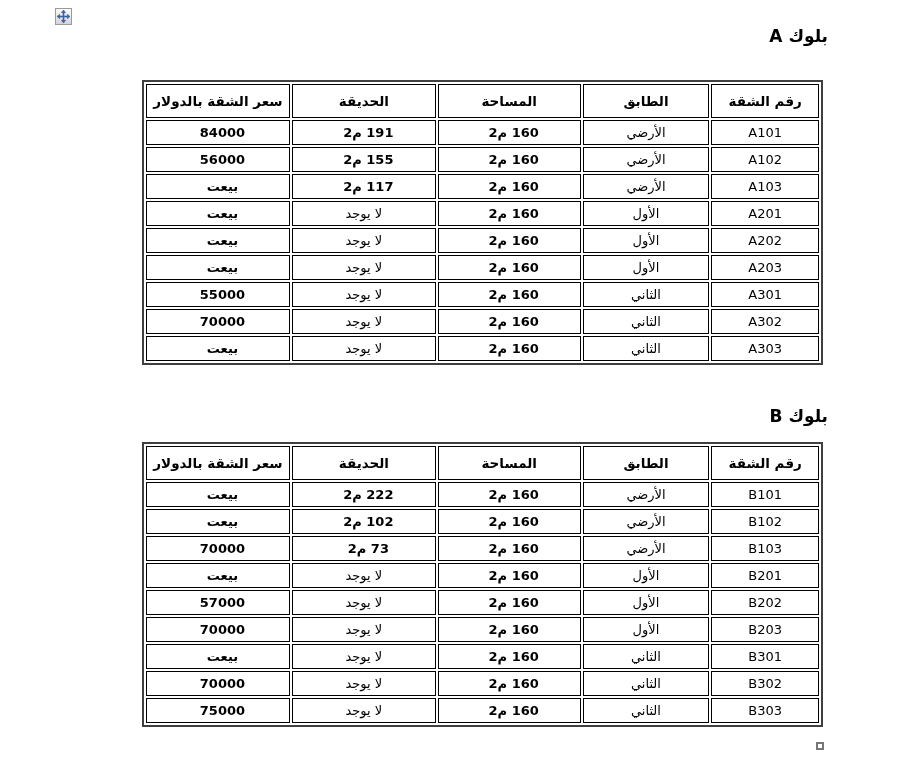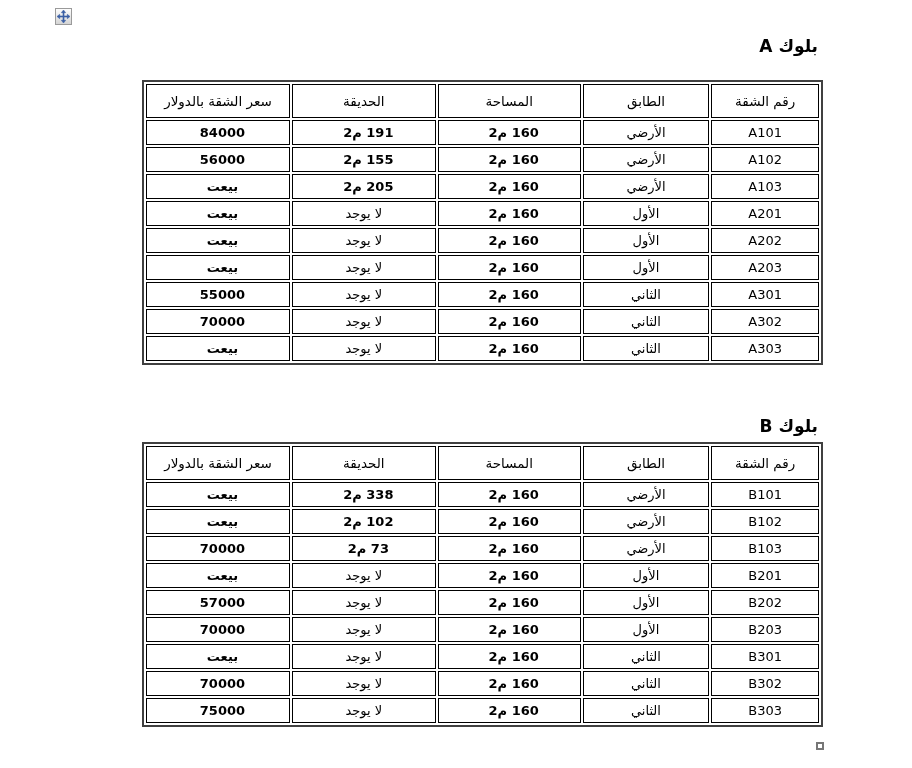--- a/index.html
+++ b/index.html
@@ -8,39 +8,39 @@
     font-family:"DejaVu Sans", sans-serif;color:#000;overflow:hidden;
   }
   
   .move-handle{
     position:absolute;left:55px;top:8px;width:17px;height:17px;
     border:1px solid #9a9a9a;background:linear-gradient(#fdfdfd,#d4d4d4);
     display:flex;align-items:center;justify-content:center;box-sizing:border-box;
   }
   
   .block-title{
-    position:absolute;right:82px;margin:12px;direction:rtl;
+    position:absolute;right:82px;margin:2px;direction:rtl;
     font-size:17px;font-weight:bold;color:#000;white-space:nowrap;
   }
   #title-a{top:24px}
   #title-b{top:404px}
   
   table.apt-table{
     position:absolute;left:142px;width:681px;table-layout:fixed;
     border-collapse:separate;border-spacing:2px;
     border:2px solid #404040;background:#fff;direction:rtl;
   }
   #table-a{top:80px}
   #table-b{top:442px}
   .apt-table td{
     border:1px solid #000;text-align:center;vertical-align:middle;
     font-size:13px;height:23px;padding:0 2px;white-space:nowrap;overflow:hidden;
     direction:rtl;
   }
-  .apt-table thead td{height:32px;font-weight:normal;font-size:13.5px;}
+  .apt-table thead td{height:32px;font-weight:bold;font-size:13.5px;}
   .apt-table td.bold{font-weight:bold;padding-left:11px;}
   
   .resize-handle{
     position:absolute;left:816px;top:742px;width:8px;height:8px;
     border:2px solid #767676;background:#fff;box-sizing:border-box;
   }
 </style>
 </head>
 <body>
 
@@ -88,21 +88,21 @@
         <td>A102</td>
         <td>الأرضي</td>
         <td class="bold">160 م2</td>
         <td class="bold">155 م2</td>
         <td class="bold">56000</td>
       </tr>
       <tr>
         <td>A103</td>
         <td>الأرضي</td>
         <td class="bold">160 م2</td>
-        <td class="bold">205 م2</td>
+        <td class="bold">117 م2</td>
         <td class="bold">بيعت</td>
       </tr>
       <tr>
         <td>A201</td>
         <td>الأول</td>
         <td class="bold">160 م2</td>
         <td>لا يوجد</td>
         <td class="bold">بيعت</td>
       </tr>
       <tr>
@@ -160,21 +160,21 @@
         <td>المساحة</td>
         <td>الحديقة</td>
         <td>سعر الشقة بالدولار</td>
       </tr>
     </thead>
   <tbody>
       <tr>
         <td>B101</td>
         <td>الأرضي</td>
         <td class="bold">160 م2</td>
-        <td class="bold">338 م2</td>
+        <td class="bold">222 م2</td>
         <td class="bold">بيعت</td>
       </tr>
       <tr>
         <td>B102</td>
         <td>الأرضي</td>
         <td class="bold">160 م2</td>
         <td class="bold">102 م2</td>
         <td class="bold">بيعت</td>
       </tr>
       <tr>

